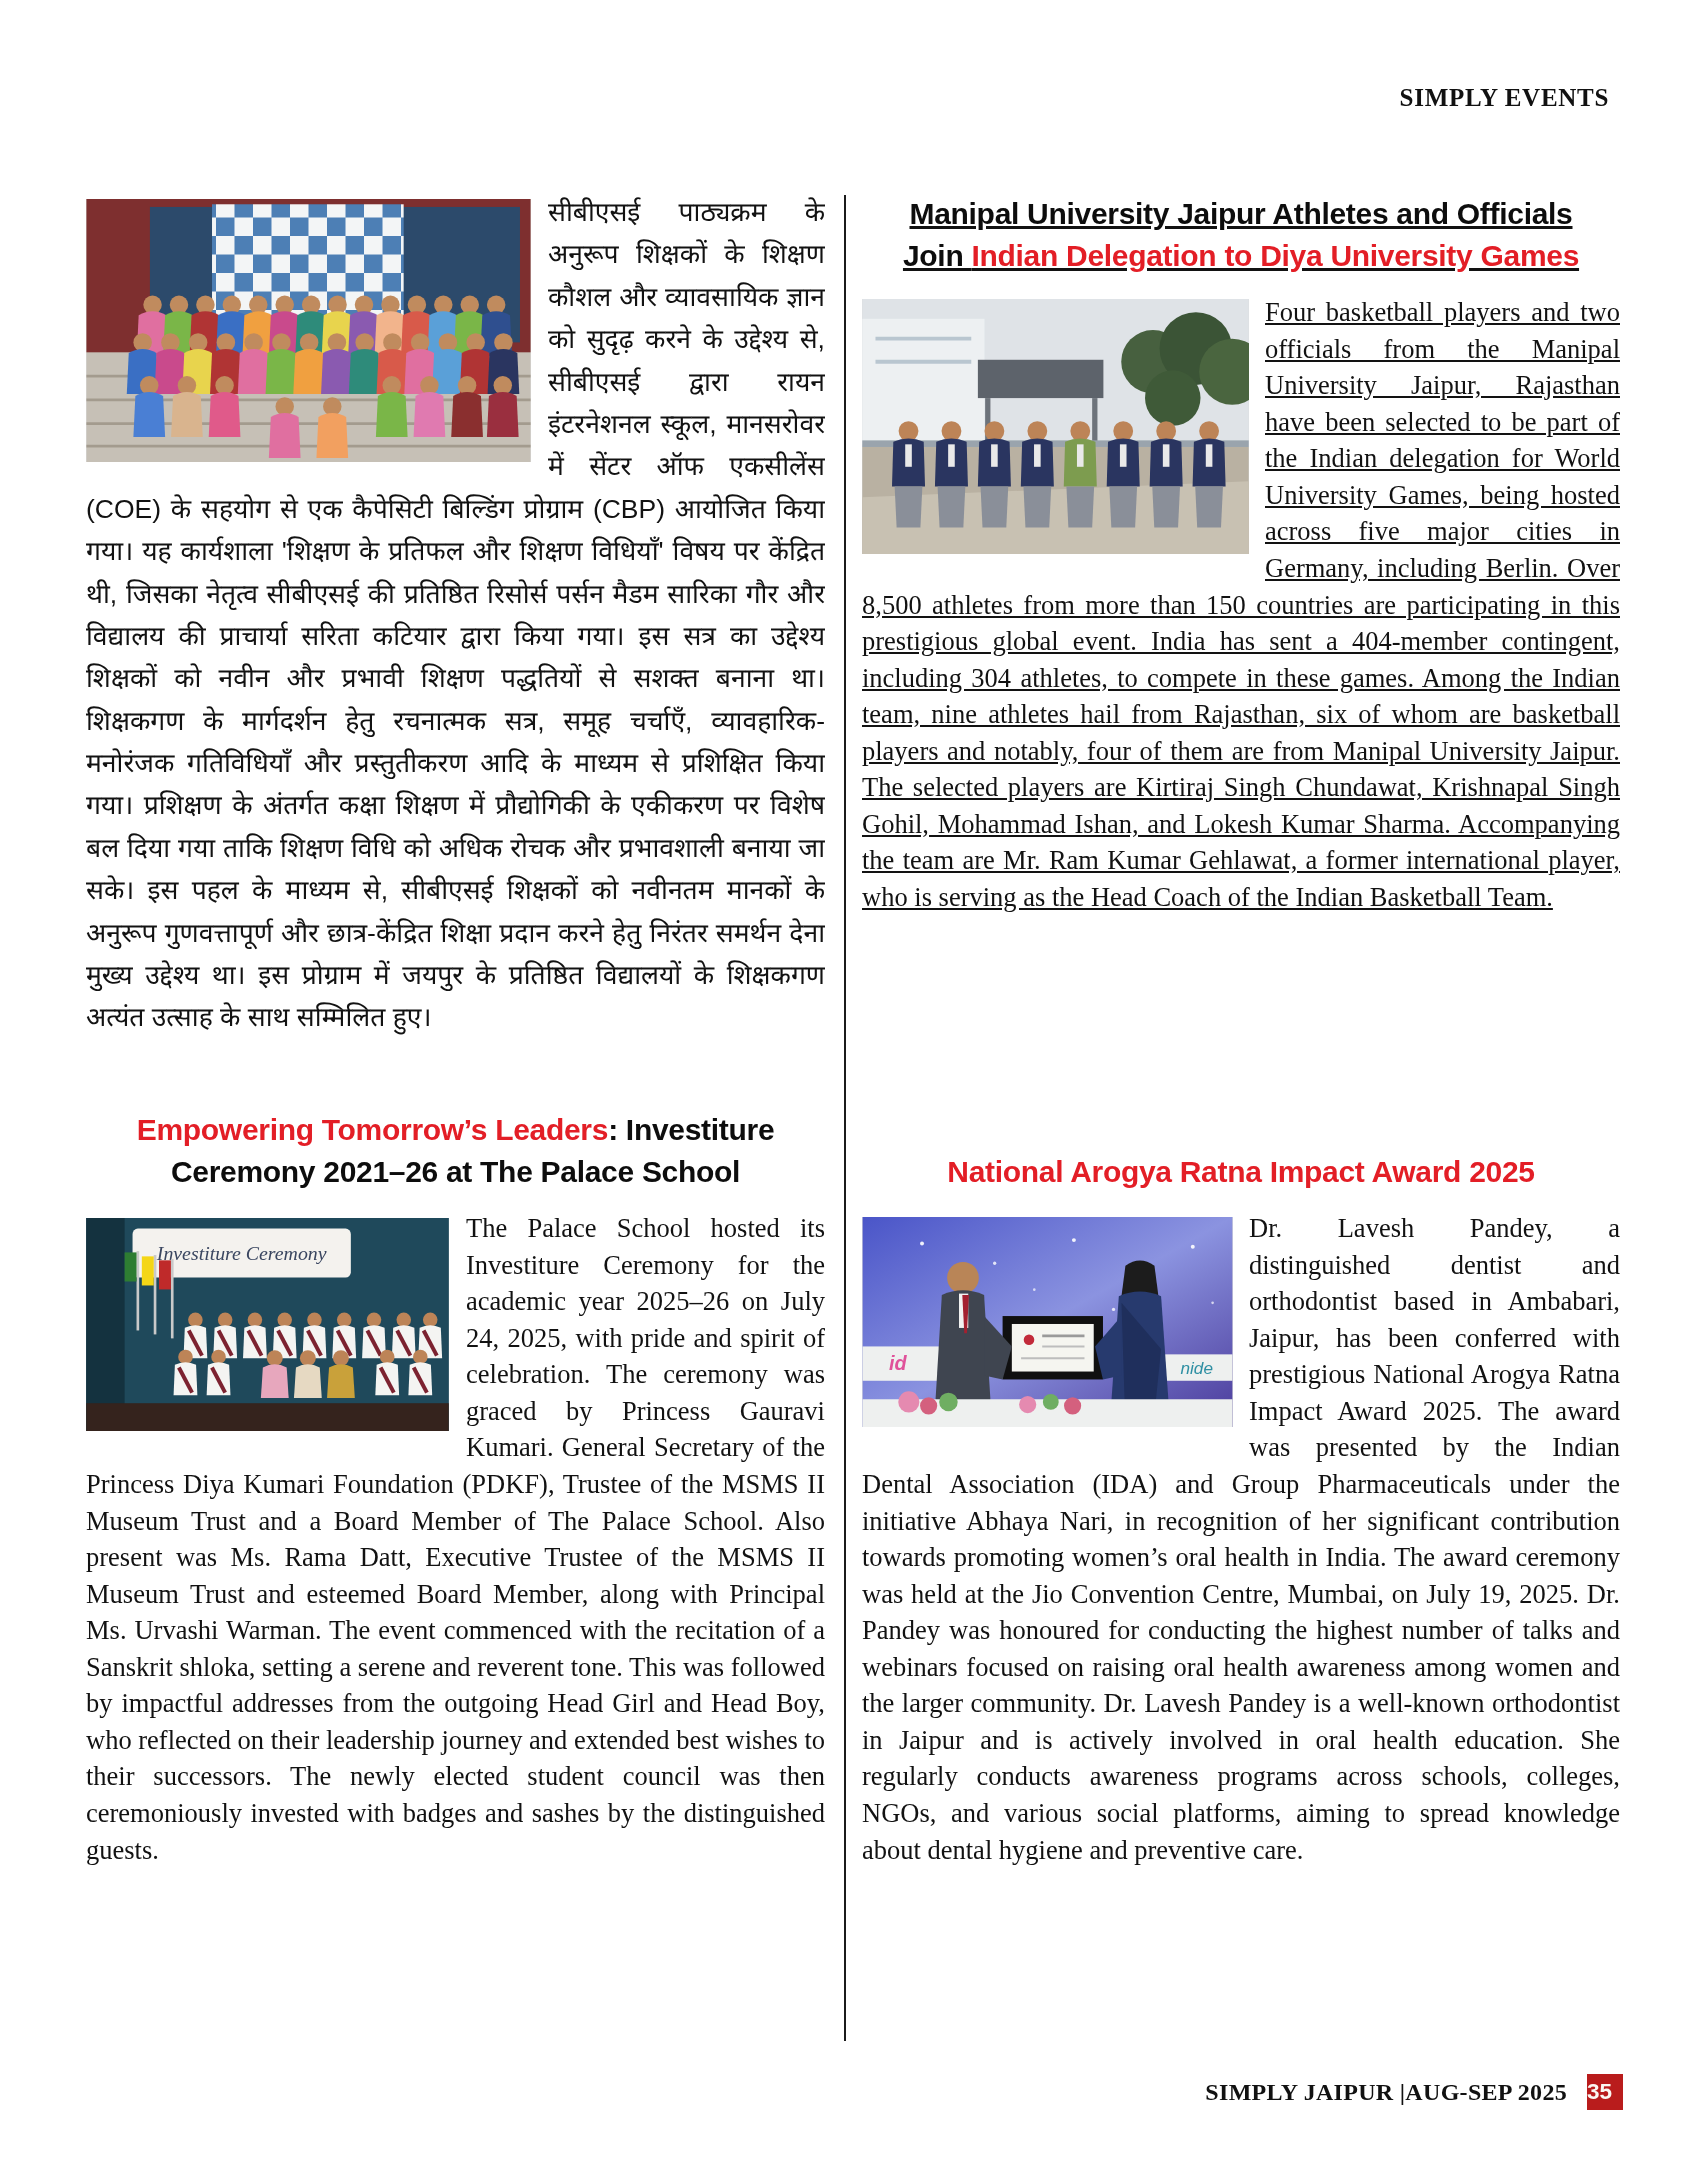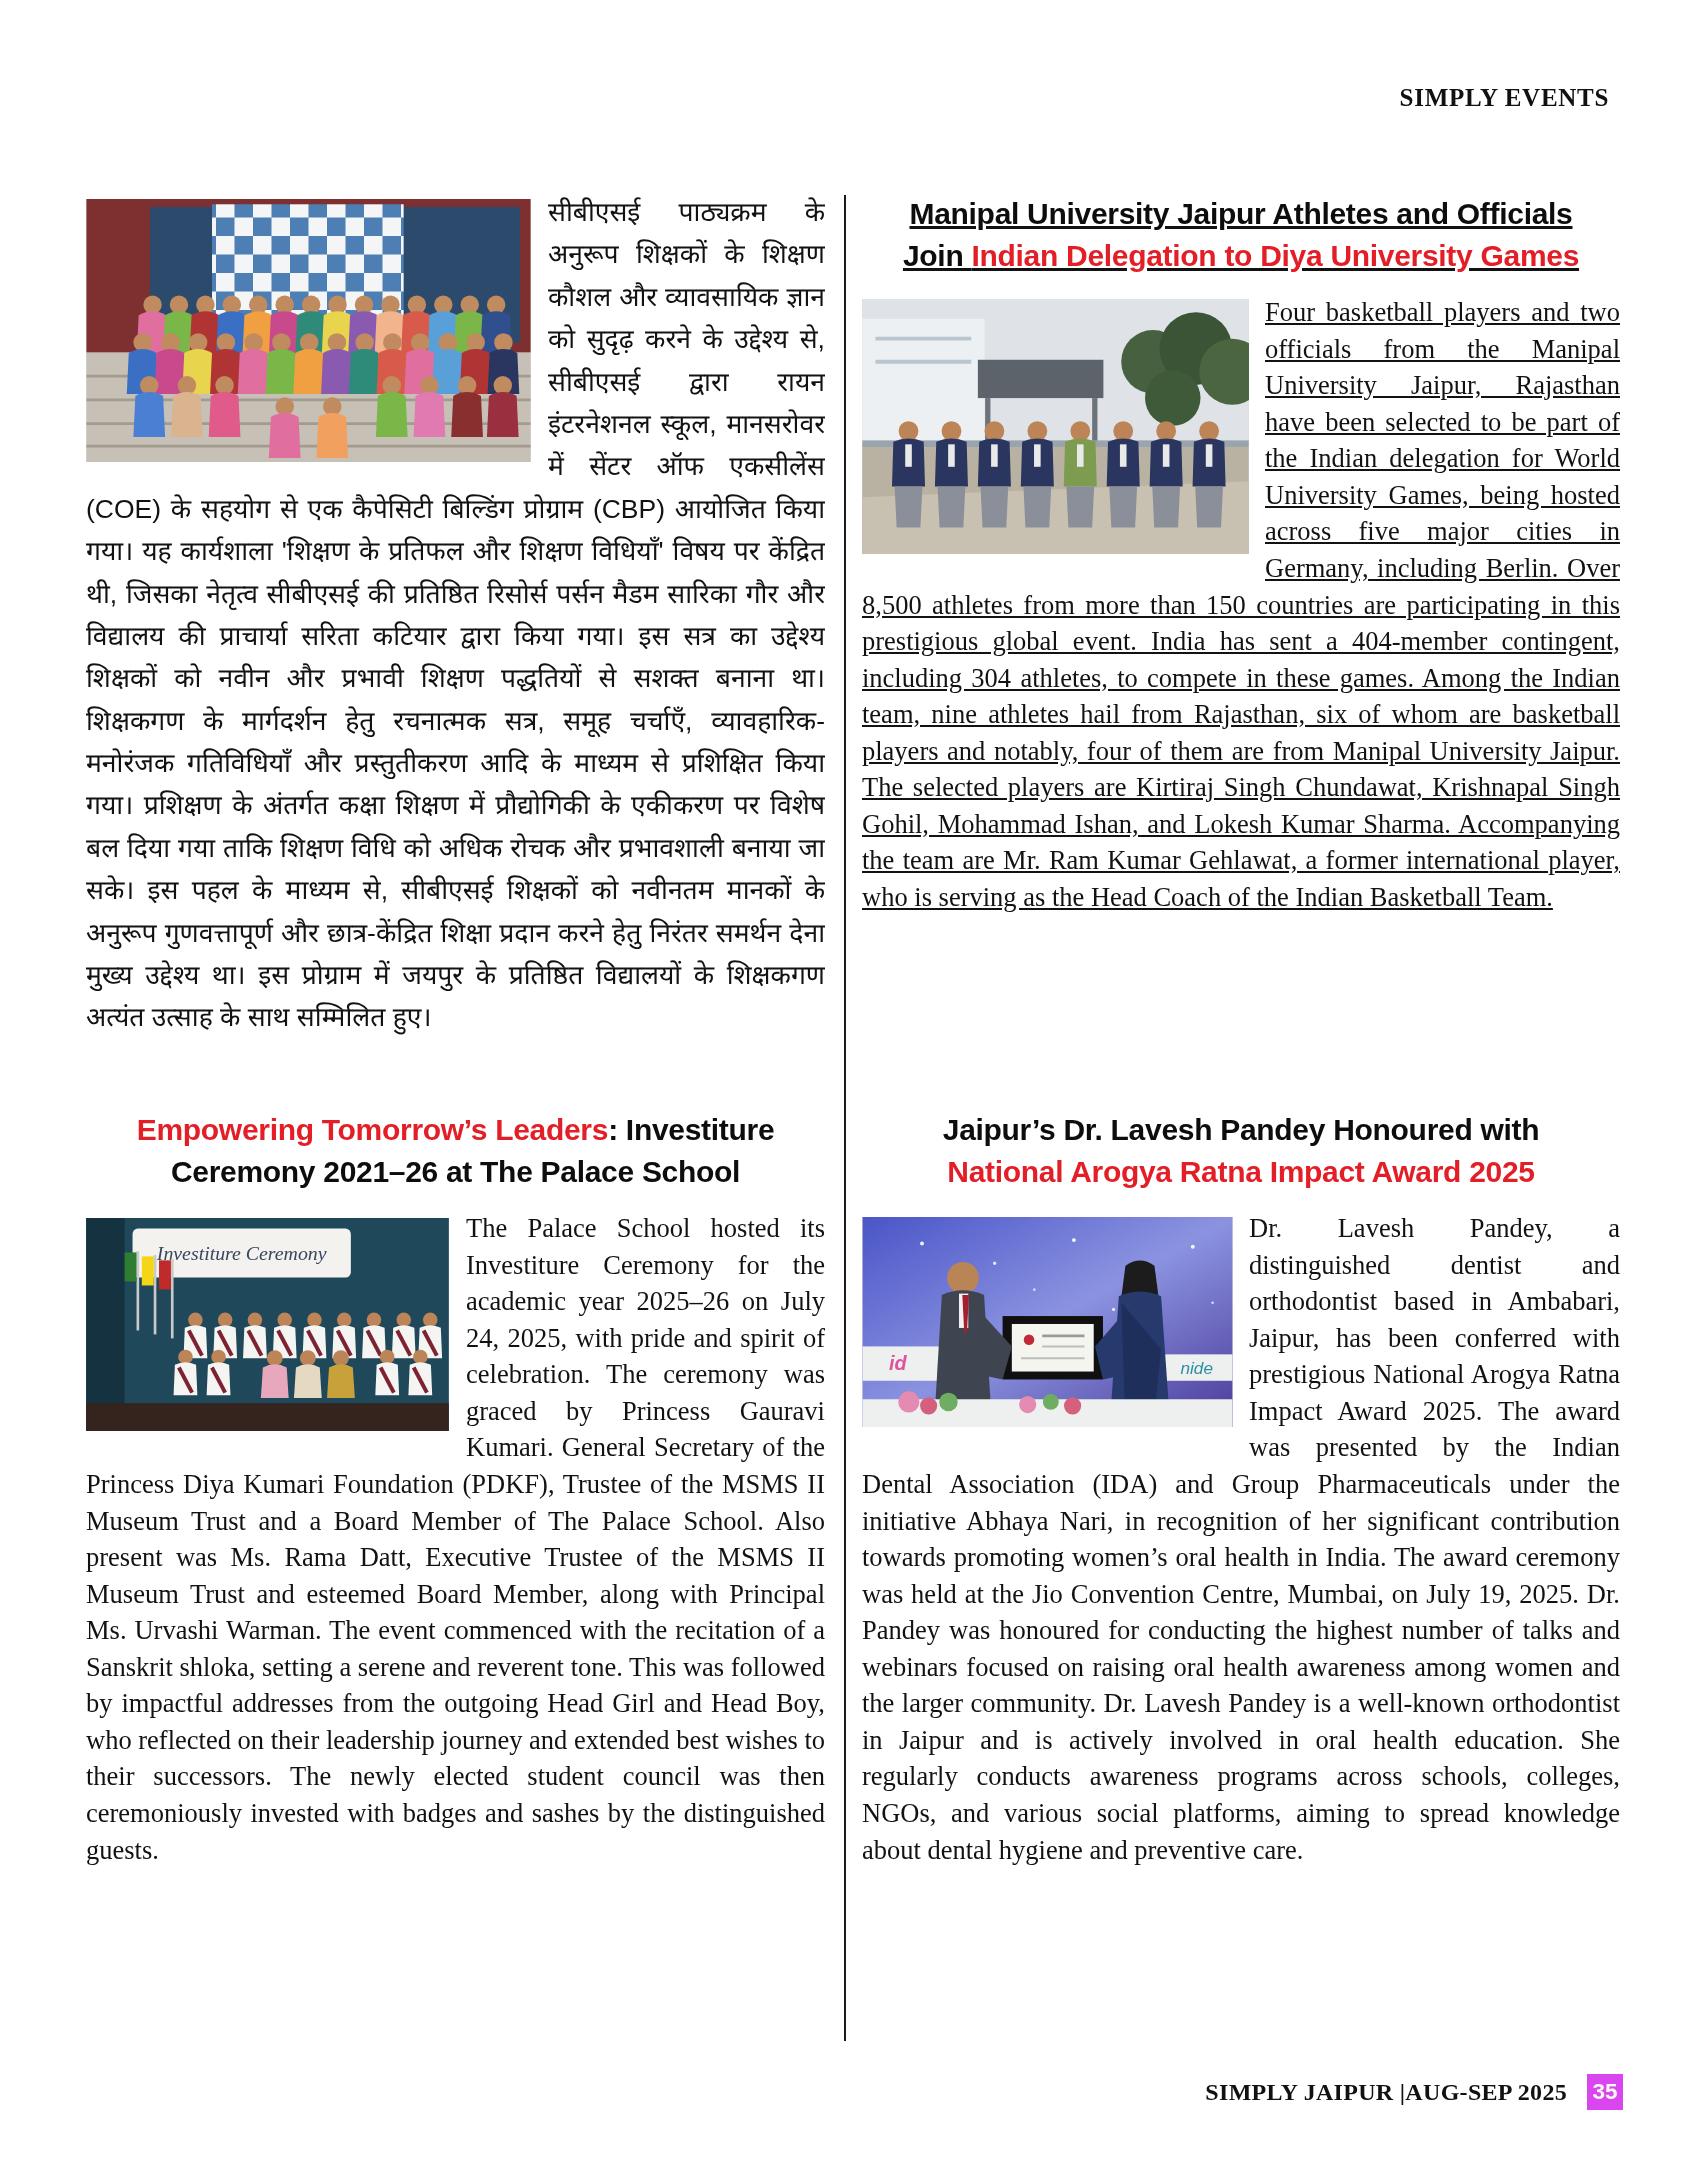--- a/index.html
+++ b/index.html
@@ -29,22 +29,22 @@
   #a2 .photo{width:387px;height:255px;margin:5.3px 16px 5.3px 0;}
   #a3 .photo{width:363px;height:213px;margin:8px 17px 6.6px 0;}
   #a4 .photo{width:371px;height:210px;margin:6.6px 16px 5.3px 0;}
 
   .body p{margin:0;text-align:justify;}
   .eng p{font:400 26.5px/1.38 "Liberation Serif",serif;}
   .hin p{font:400 26.5px/1.6 "Liberation Sans",sans-serif;}
 
   .footer{position:absolute;top:2074px;right:65px;display:flex;align-items:center;gap:20px;}
   .footer-text{font:700 24px/1 "Liberation Serif",serif;letter-spacing:0.3px;color:#111;}
-  .page-box{width:36px;height:36px;background:#d946ef;color:#fbf7f2;
-        font:700 22.5px/36px "Liberation Sans",sans-serif;text-align:center;}
+  .page-box{width:36px;height:36px;background:#b91c1c;color:#fbf7f2;
+        font:700 22.5px/36px "Liberation Sans",sans-serif;}
 </style>
 </head>
 <body>
 
 <div class="page">
 
   <div class="section-label">SIMPLY EVENTS</div>
   <div class="divider"></div>
 
   <section class="article hin" id="a1">
@@ -199,21 +199,21 @@
             <circle cx="385" cy="212" r="12" fill="#bd8457"></circle>
             <path d="M367,226 Q385,216 403,226 L406,272 L364,272 Z" fill="#c9a13a"></path>
           </g>
         <rect x="0" y="280" width="548" height="42" fill="#35231d"></rect>
       </svg>
       <p>The Palace School hosted its Investiture Ceremony for the academic year 2025–26 on July 24, 2025, with pride and spirit of celebration. The ceremony was graced by Princess Gauravi Kumari. General Secretary of the Princess Diya Kumari Foundation (PDKF), Trustee of the MSMS II Museum Trust and a Board Member of The Palace School. Also present was Ms. Rama Datt, Executive Trustee of the MSMS II Museum Trust and esteemed Board Member, along with Principal Ms. Urvashi Warman. The event commenced with the recitation of a Sanskrit shloka, setting a serene and reverent tone. This was followed by impactful addresses from the outgoing Head Girl and Head Boy, who reflected on their leadership journey and extended best wishes to their successors. The newly elected student council was then ceremoniously invested with badges and sashes by the distinguished guests.</p>
     </div>
   </section>
 
   <section class="article eng" id="a4">
-    <h2><span>Jaipur’s Dr. Lavesh Pandey Honoured with</span><br>
+    <h2><br>
         <span class="red">National Arogya Ratna Impact Award 2025</span></h2>
     <div class="body">
       <svg class="photo" viewBox="0 0 560 318" xmlns="http://www.w3.org/2000/svg">
         <defs>
           <linearGradient id="sky4" x1="0" y1="0" x2="1" y2="1">
             <stop offset="0" stop-color="#4a55c8"></stop>
               <stop offset="0.5" stop-color="#8b93e0"></stop>
               <stop offset="1" stop-color="#4a3a9a"></stop>
           </linearGradient>
         </defs>

